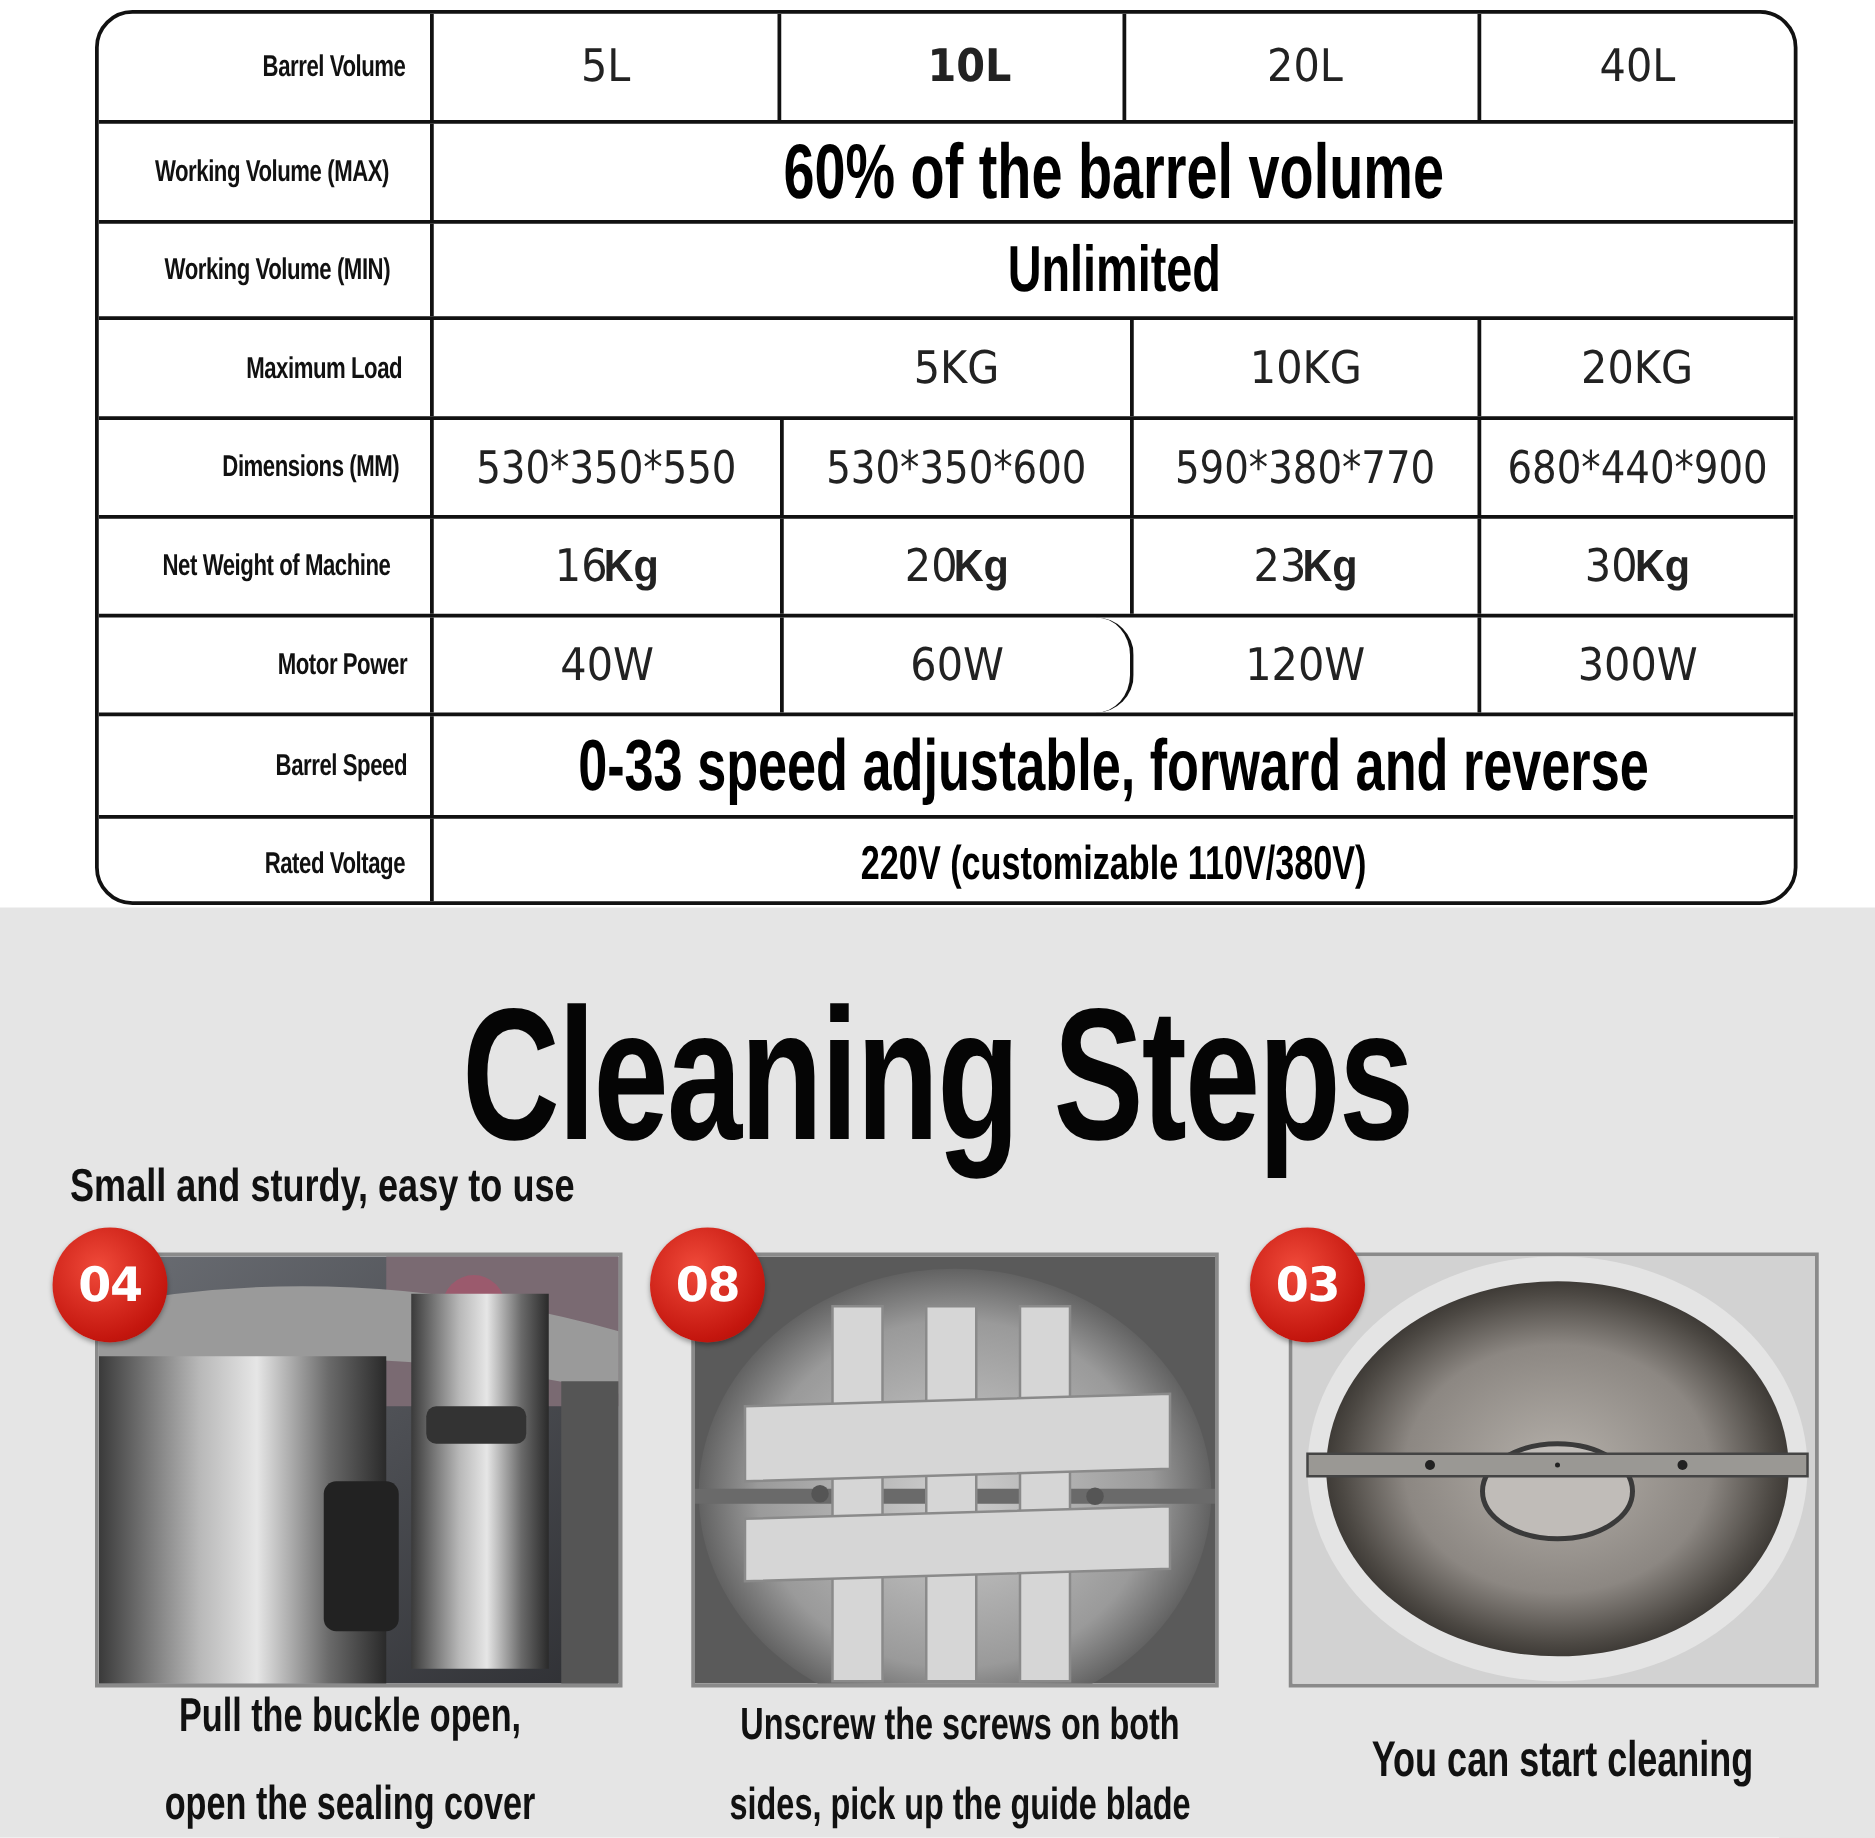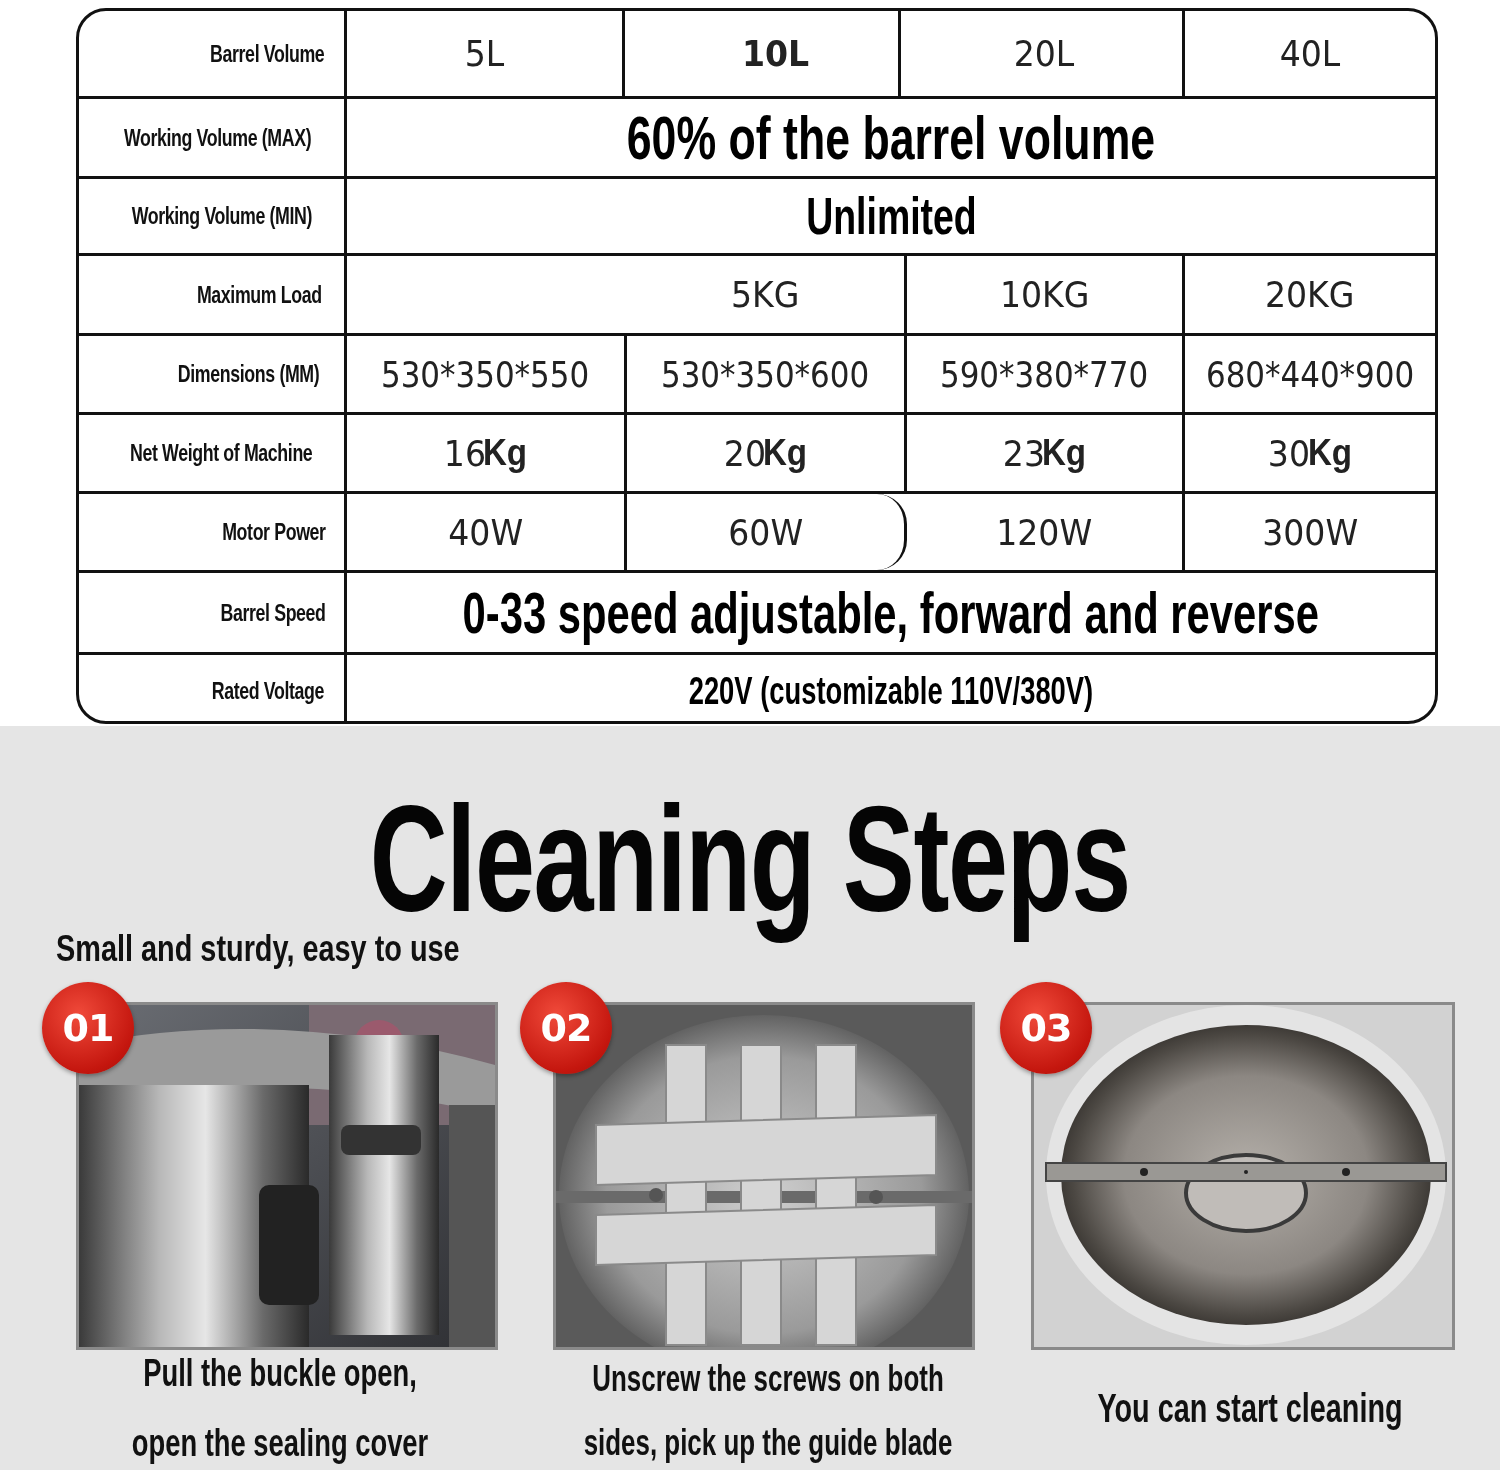--- a/index.html
+++ b/index.html
@@ -185,21 +185,21 @@
       <circle cx="360" cy="70" r="20" fill="#5a6a9a" opacity="0.6"></circle>
       <path d="M0 40 Q200 0 416 60 L416 110 Q200 60 0 100Z" fill="#9a9a9a"></path>
       <rect x="0" y="80" width="230" height="262" fill="url(#m1)"></rect>
       <rect x="250" y="30" width="110" height="300" fill="url(#m1)"></rect>
       <rect x="262" y="120" width="80" height="30" rx="8" fill="#333"></rect>
       <rect x="180" y="180" width="60" height="120" rx="10" fill="#222"></rect>
       <rect x="370" y="100" width="46" height="242" fill="#555"></rect>
     </svg>
   </div>
   <div class="badge" style="left:42px;top:256px;">
-      <span>01</span>
+      <span>04</span>
     </div>
 
   <div class="photo" style="left:553px;width:422px;">
     <svg width="416" height="342" viewBox="0 0 416 342">
       <defs>
         <radialGradient id="bowl2" cx="0.5" cy="0.5" r="0.55">
             <stop offset="0" stop-color="#cfcfcf"></stop>
             <stop offset="0.7" stop-color="#9a9a9a"></stop>
             <stop offset="1" stop-color="#4a4a4a"></stop>
           </radialGradient>
@@ -212,21 +212,21 @@
         <rect x="185" y="40" width="40" height="300"></rect>
         <rect x="260" y="40" width="40" height="300"></rect>
         <path d="M40 120 L380 110 L380 170 L40 180Z"></path>
         <path d="M40 210 L380 200 L380 250 L40 260Z"></path>
       </g>
       <circle cx="100" cy="190" r="7" fill="#555"></circle>
       <circle cx="320" cy="192" r="7" fill="#555"></circle>
     </svg>
   </div>
   <div class="badge" style="left:520px;top:256px;">
-      <span>02</span>
+      <span>08</span>
     </div>
 
   <div class="photo" style="left:1031px;width:424px;">
     <svg width="418" height="342" viewBox="0 0 418 342">
       <defs>
         <radialGradient id="bowl3" cx="0.5" cy="0.5" r="0.55">
             <stop offset="0" stop-color="#b5b0aa"></stop>
             <stop offset="0.6" stop-color="#8c8782"></stop>
             <stop offset="0.85" stop-color="#4c4843"></stop>
             <stop offset="1" stop-color="#2a2724"></stop>

